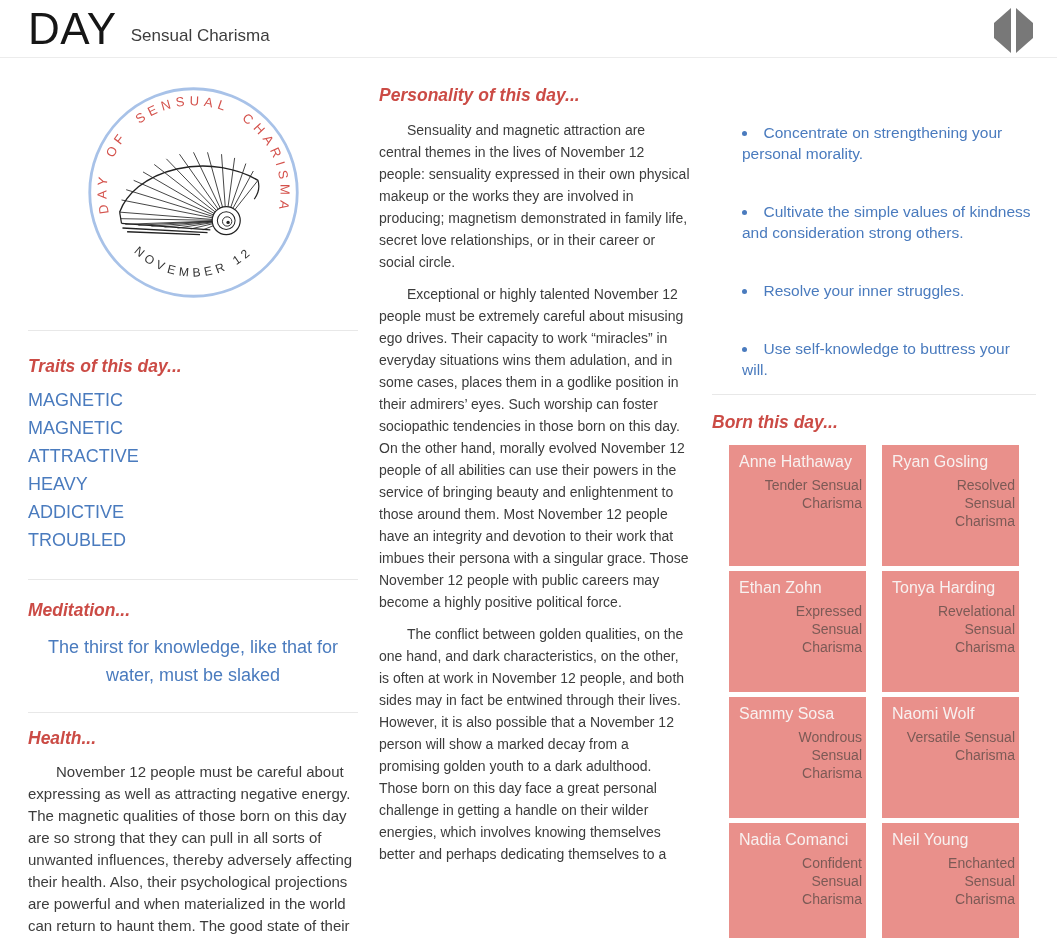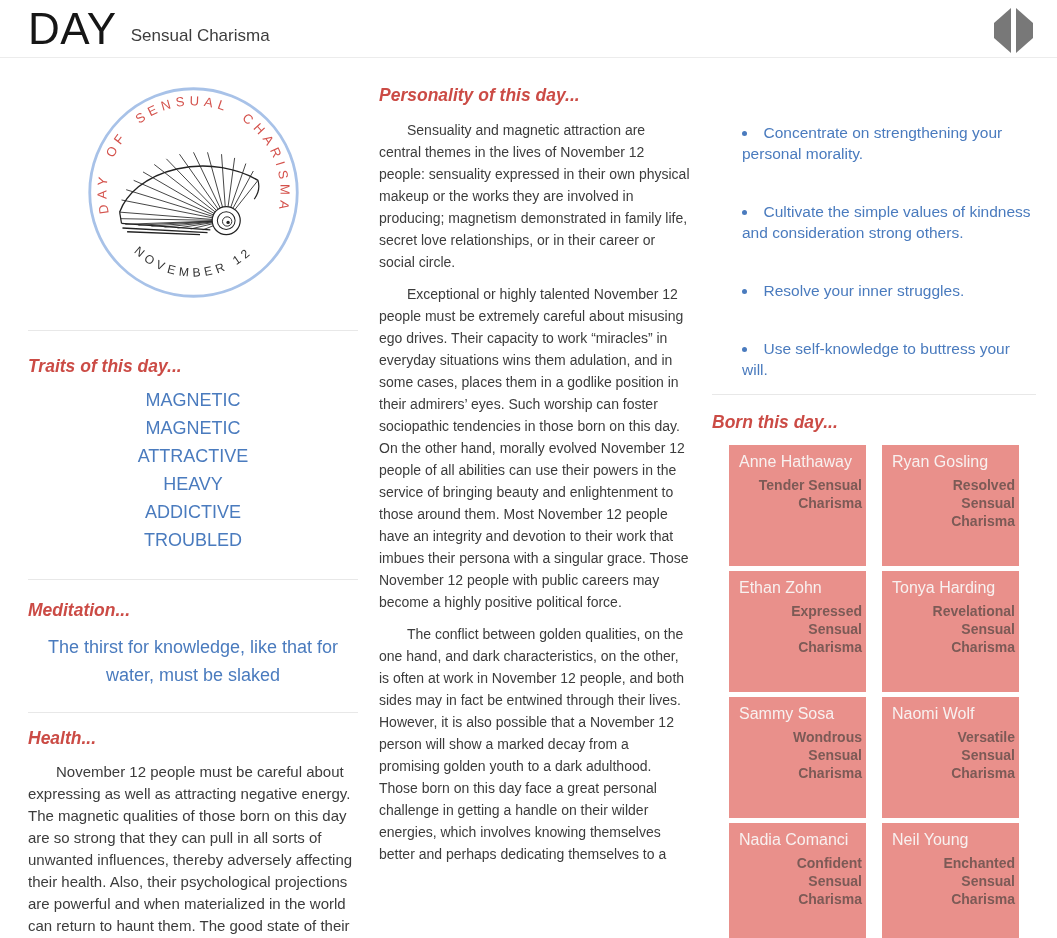--- a/index.html
+++ b/index.html
@@ -31,36 +31,36 @@
     align-items:start;
   }
   hr.divider { border:none; border-top:1px solid #e8e8e8; height:0; }
   .sec-h {
     font-size:17.5px; font-weight:700; font-style:italic;
     color:#cb4b45; margin:0 0 13px;
   }
   
   .seal-wrap { width:215px; height:215px; margin:0 auto 30px; }
   .traits-sec .sec-h { margin:25px 0 9px; }
-  .trait-item { font-size:18px; line-height:28px; color:#4a7bbe; text-align:center; }
+  .trait-item { font-size:18px; line-height:28px; color:#4a7bbe; text-align:left; }
   .traits-list { margin-bottom:25px; }
   .med-sec .sec-h { margin:20px 0 12px; }
   .quote { font-size:18px; line-height:28px; color:#4a7bbe; text-align:center; padding:0 6px; margin-bottom:23px; }
   .health-sec .sec-h { margin:15px 0 12px; }
   .body-text { font-size:15px; line-height:22px; color:#3c3c3c; text-indent:28px; }
   
   .personality p { font-size:14px; line-height:22px; color:#3c3c3c; text-indent:28px; margin-bottom:10px; }
   
   .advice-list { list-style-position:inside; padding-left:30px; margin:4px 0 14px; color:#4a7bbe; }
   .advice-list li { font-size:15.5px; line-height:21px; margin-bottom:9px;margin-top:37px; }
   .born-sec .sec-h { margin:17px 0 12px; }
   .cards { display:flex; flex-wrap:wrap; justify-content:center; gap:5px 16px; padding:0 1px; }
   .person-card { width:137px; height:121px; background:#e9908b; padding:7px 4px 7px 10px; cursor:pointer; }
   .person-name { color:#f8f1f0; font-size:16px; line-height:20px; margin-bottom:4px; white-space:nowrap; overflow:hidden; }
-  .person-trait { color:#7c5a56; font-size:14px; line-height:18px; text-align:right; padding-left:14px;font-weight:bold; }
+  .person-trait { color:#7c5a56; font-size:14px; line-height:18px; text-align:right; padding-left:14px; }
   
   .ring-text { fill:#d4524c; font-size:14px; letter-spacing:5px; word-spacing:8px; font-family:"Liberation Sans","DejaVu Sans",sans-serif; }
   .date-text { fill:#333; font-size:13px; letter-spacing:4.5px; font-family:"Liberation Sans","DejaVu Sans",sans-serif; }
 </style>
 </head>
 <body>
 
 <div class="header">
   <h1 class="page-title">DAY</h1>
   <span class="page-subtitle">Sensual Charisma</span>

